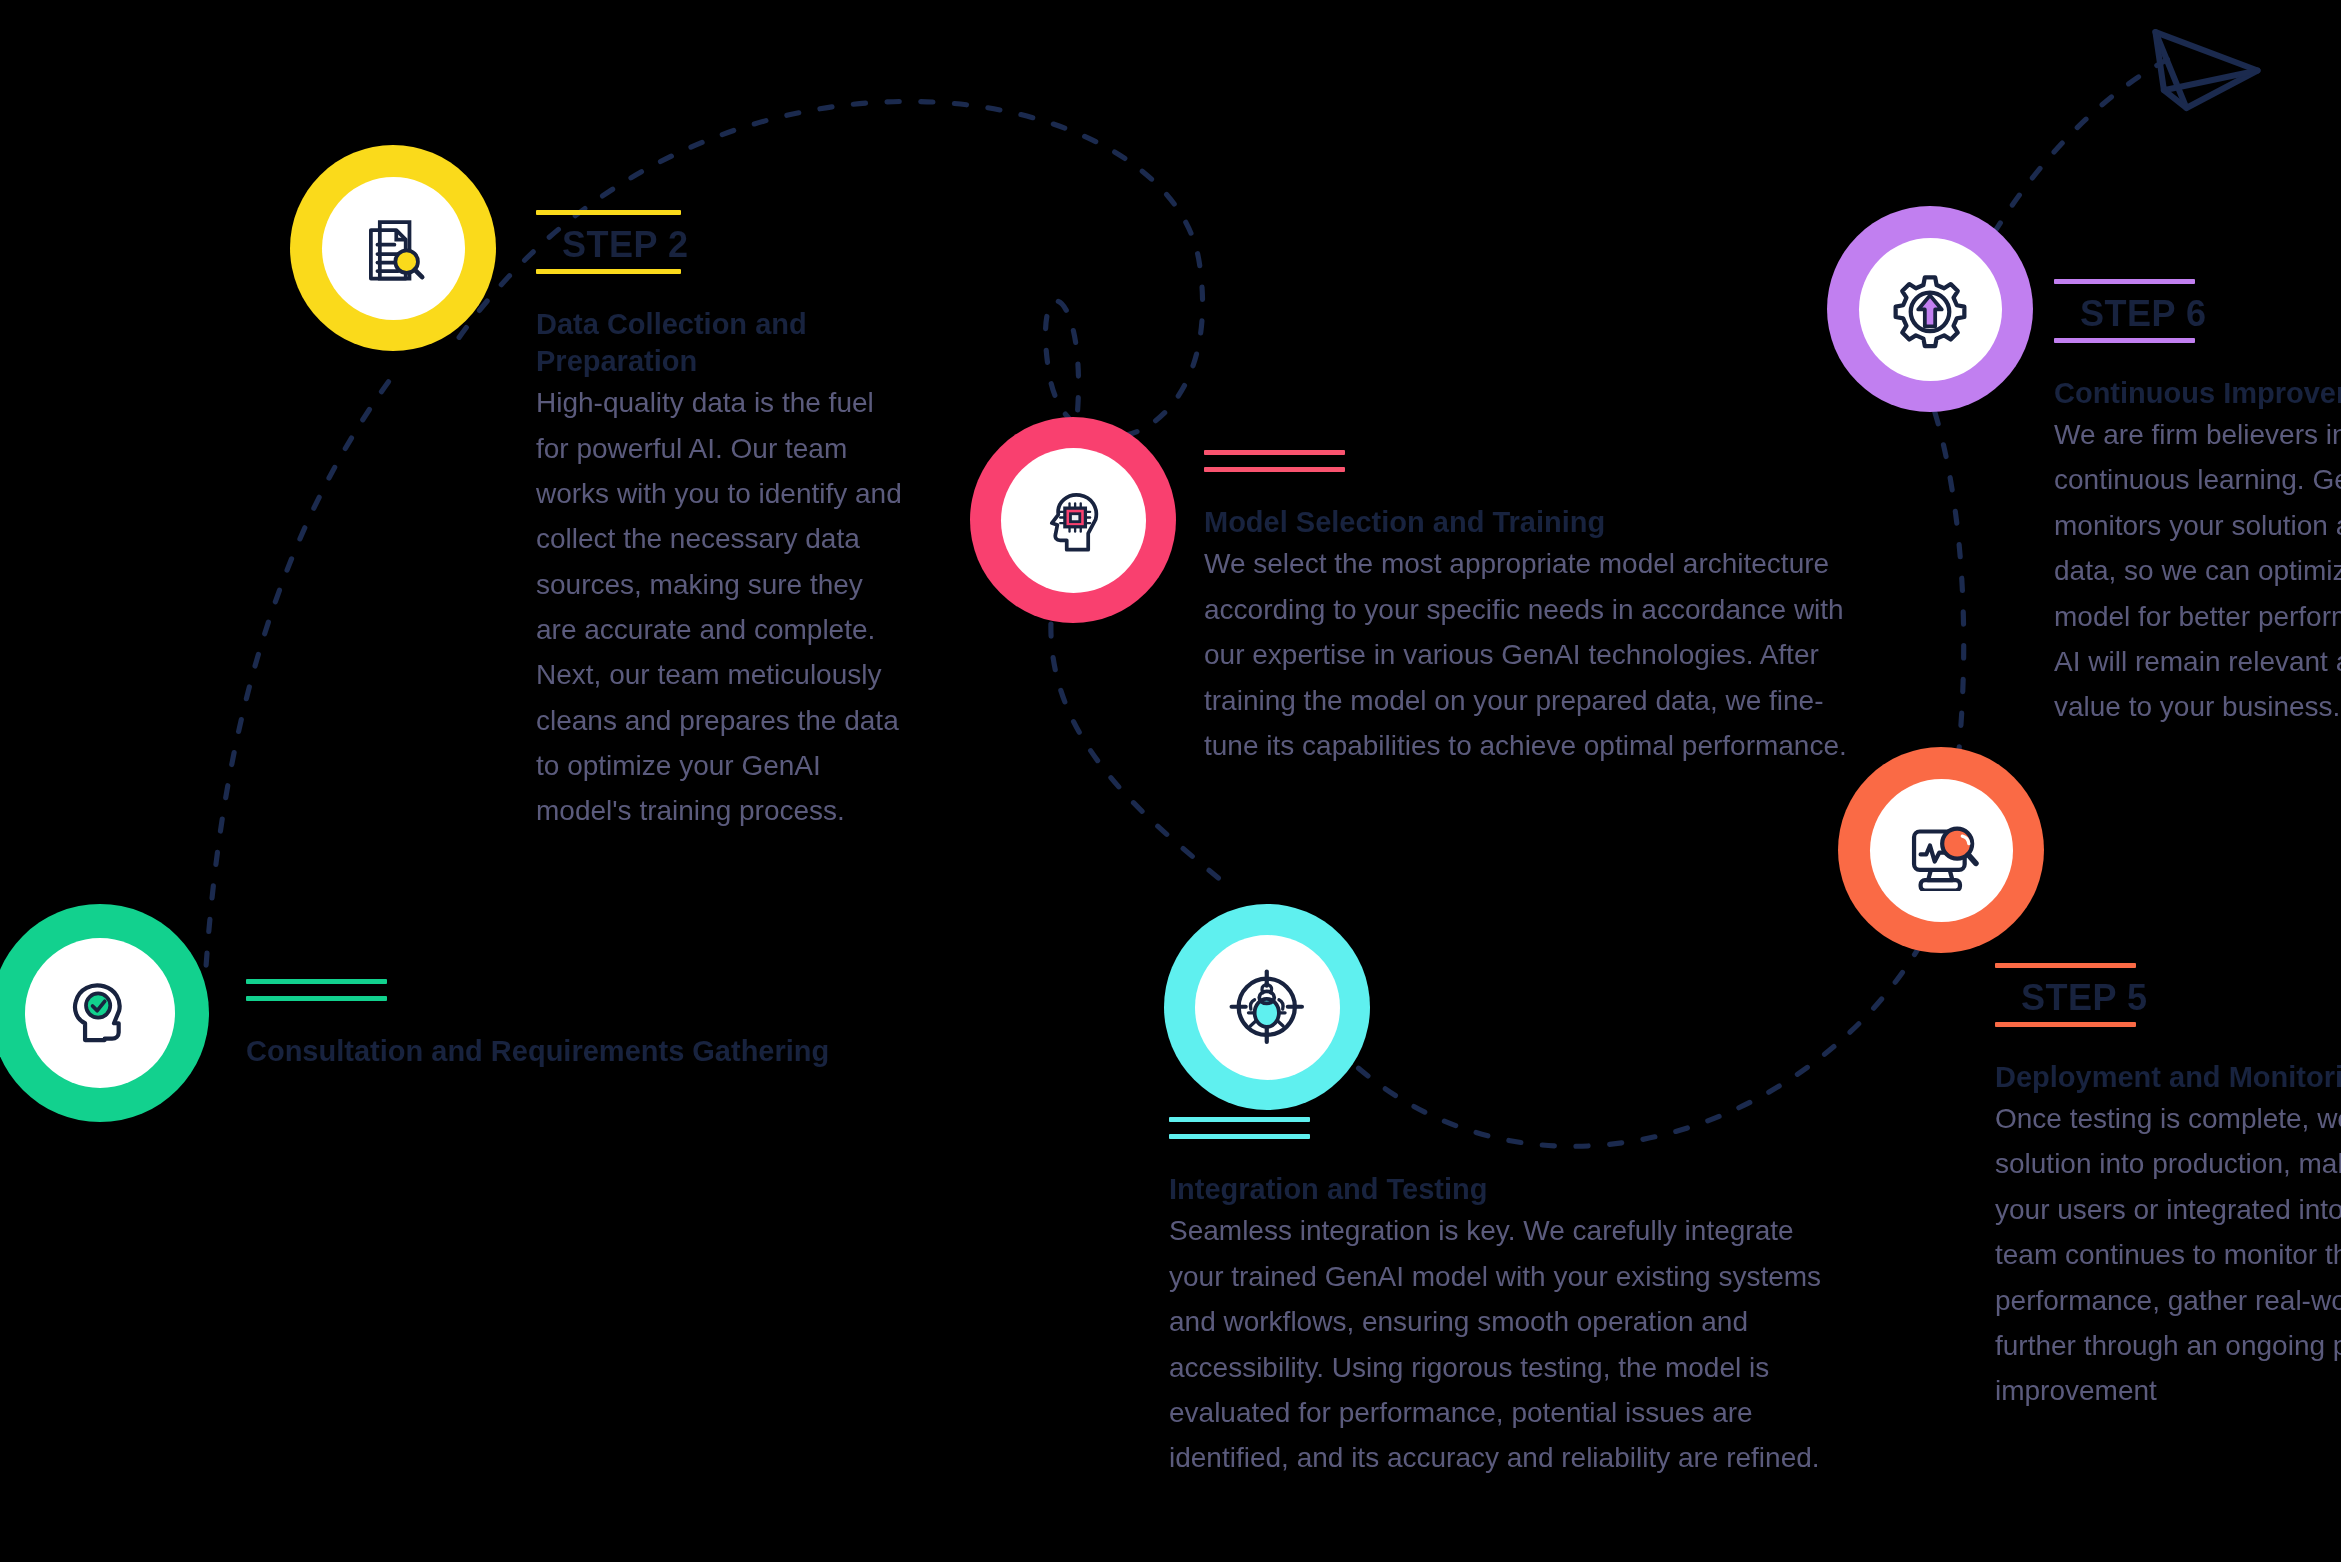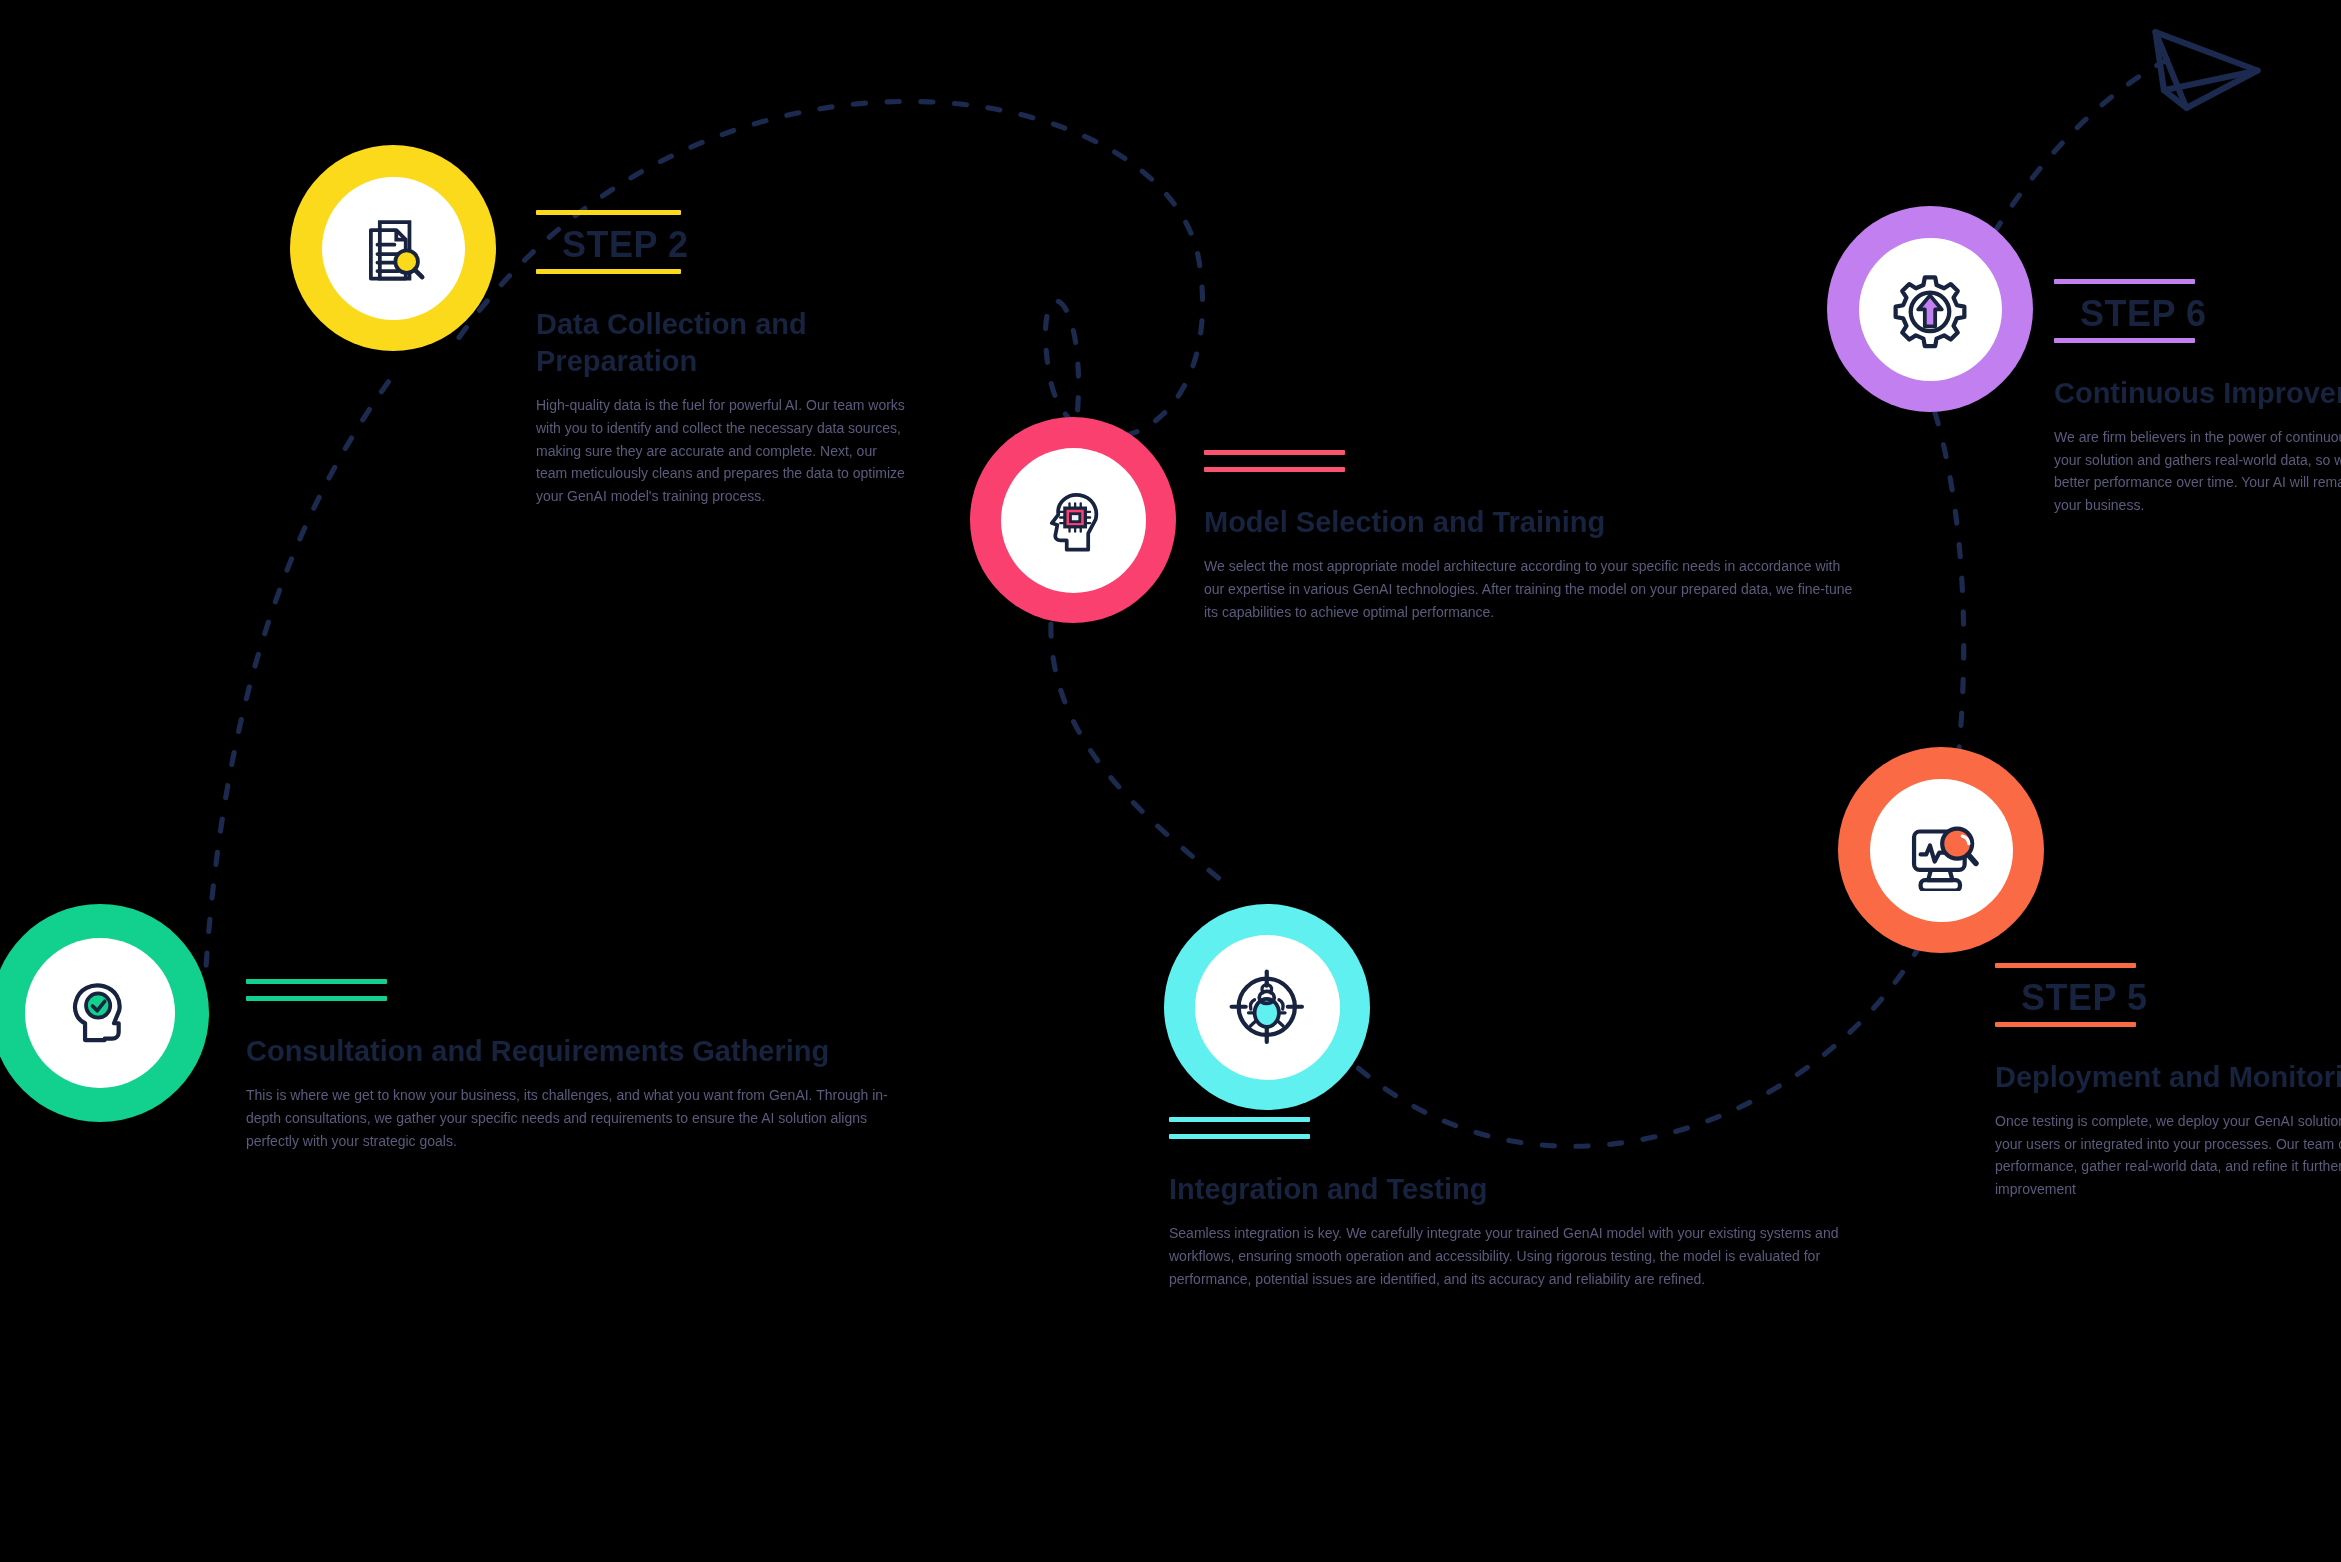--- a/index.html
+++ b/index.html
@@ -30,22 +30,22 @@
   .rule.bot{margin-top:5.6px;}
   .step-label{
     font-size:36px;font-weight:700;letter-spacing:0.5px;
     color:#18233f;line-height:1;padding-left:26px;
   }
   .step-title{
     font-size:29px;font-weight:600;color:#18233f;
     line-height:1.28;margin-top:32px;
   }
   .step-body{
-    font-size:14px;font-weight:500;color:#5b5b7d;
-    line-height:1.62;margin-top:14px;
+    font-size:28px;font-weight:500;color:#5b5b7d;
+    line-height:1.62;
   }
 
   
   .rule-1{background:#12d18e;width:141px;}
   .rule-2{background:#fada1b;width:145px;}
   .rule-3{background:#f9536f;width:141px;}
   .rule-4{background:#5ff0ef;width:141px;}
   .rule-5{background:#fa6a45;width:141px;}
   .rule-6{background:#c17ff0;width:141px;}
 
@@ -191,21 +191,20 @@
         <circle cx="85" cy="91" r="41" fill="none" stroke="#18233f" stroke-width="9"></circle>
         <path d="M 85 56 L 110 86 L 96 86 L 96 122 L 74 122 L 74 86 L 60 86 Z" fill="#c17ff0" stroke="#18233f" stroke-width="8" stroke-linejoin="round"></path>
       </svg>
     </div>
   </div>
 
   <div class="step" style="left:246px;top:979px;width:665px;">
     <div class="rule top rule-1"></div>
     <div class="rule bot rule-1"></div>
     <div class="step-title">Consultation and Requirements Gathering</div>
-    <div class="step-body">This is where we get to know your business, its challenges, and what you want from GenAI.  Through in-depth consultations, we gather your specific needs and requirements to ensure the AI solution aligns perfectly with your strategic goals.</div>
   </div>
 
   <div class="step" style="left:536px;top:210px;width:370px;">
     <div class="rule top rule-2"></div>
     <div class="step-label">STEP 2</div>
     <div class="rule bot rule-2"></div>
     <div class="step-title">Data Collection and Preparation</div>
     <div class="step-body">High-quality data is the fuel for powerful AI. Our team works with you to identify and collect the necessary data sources, making sure they are accurate and complete. Next, our team meticulously cleans and prepares the data to optimize your GenAI model's training process.</div>
   </div>
 

